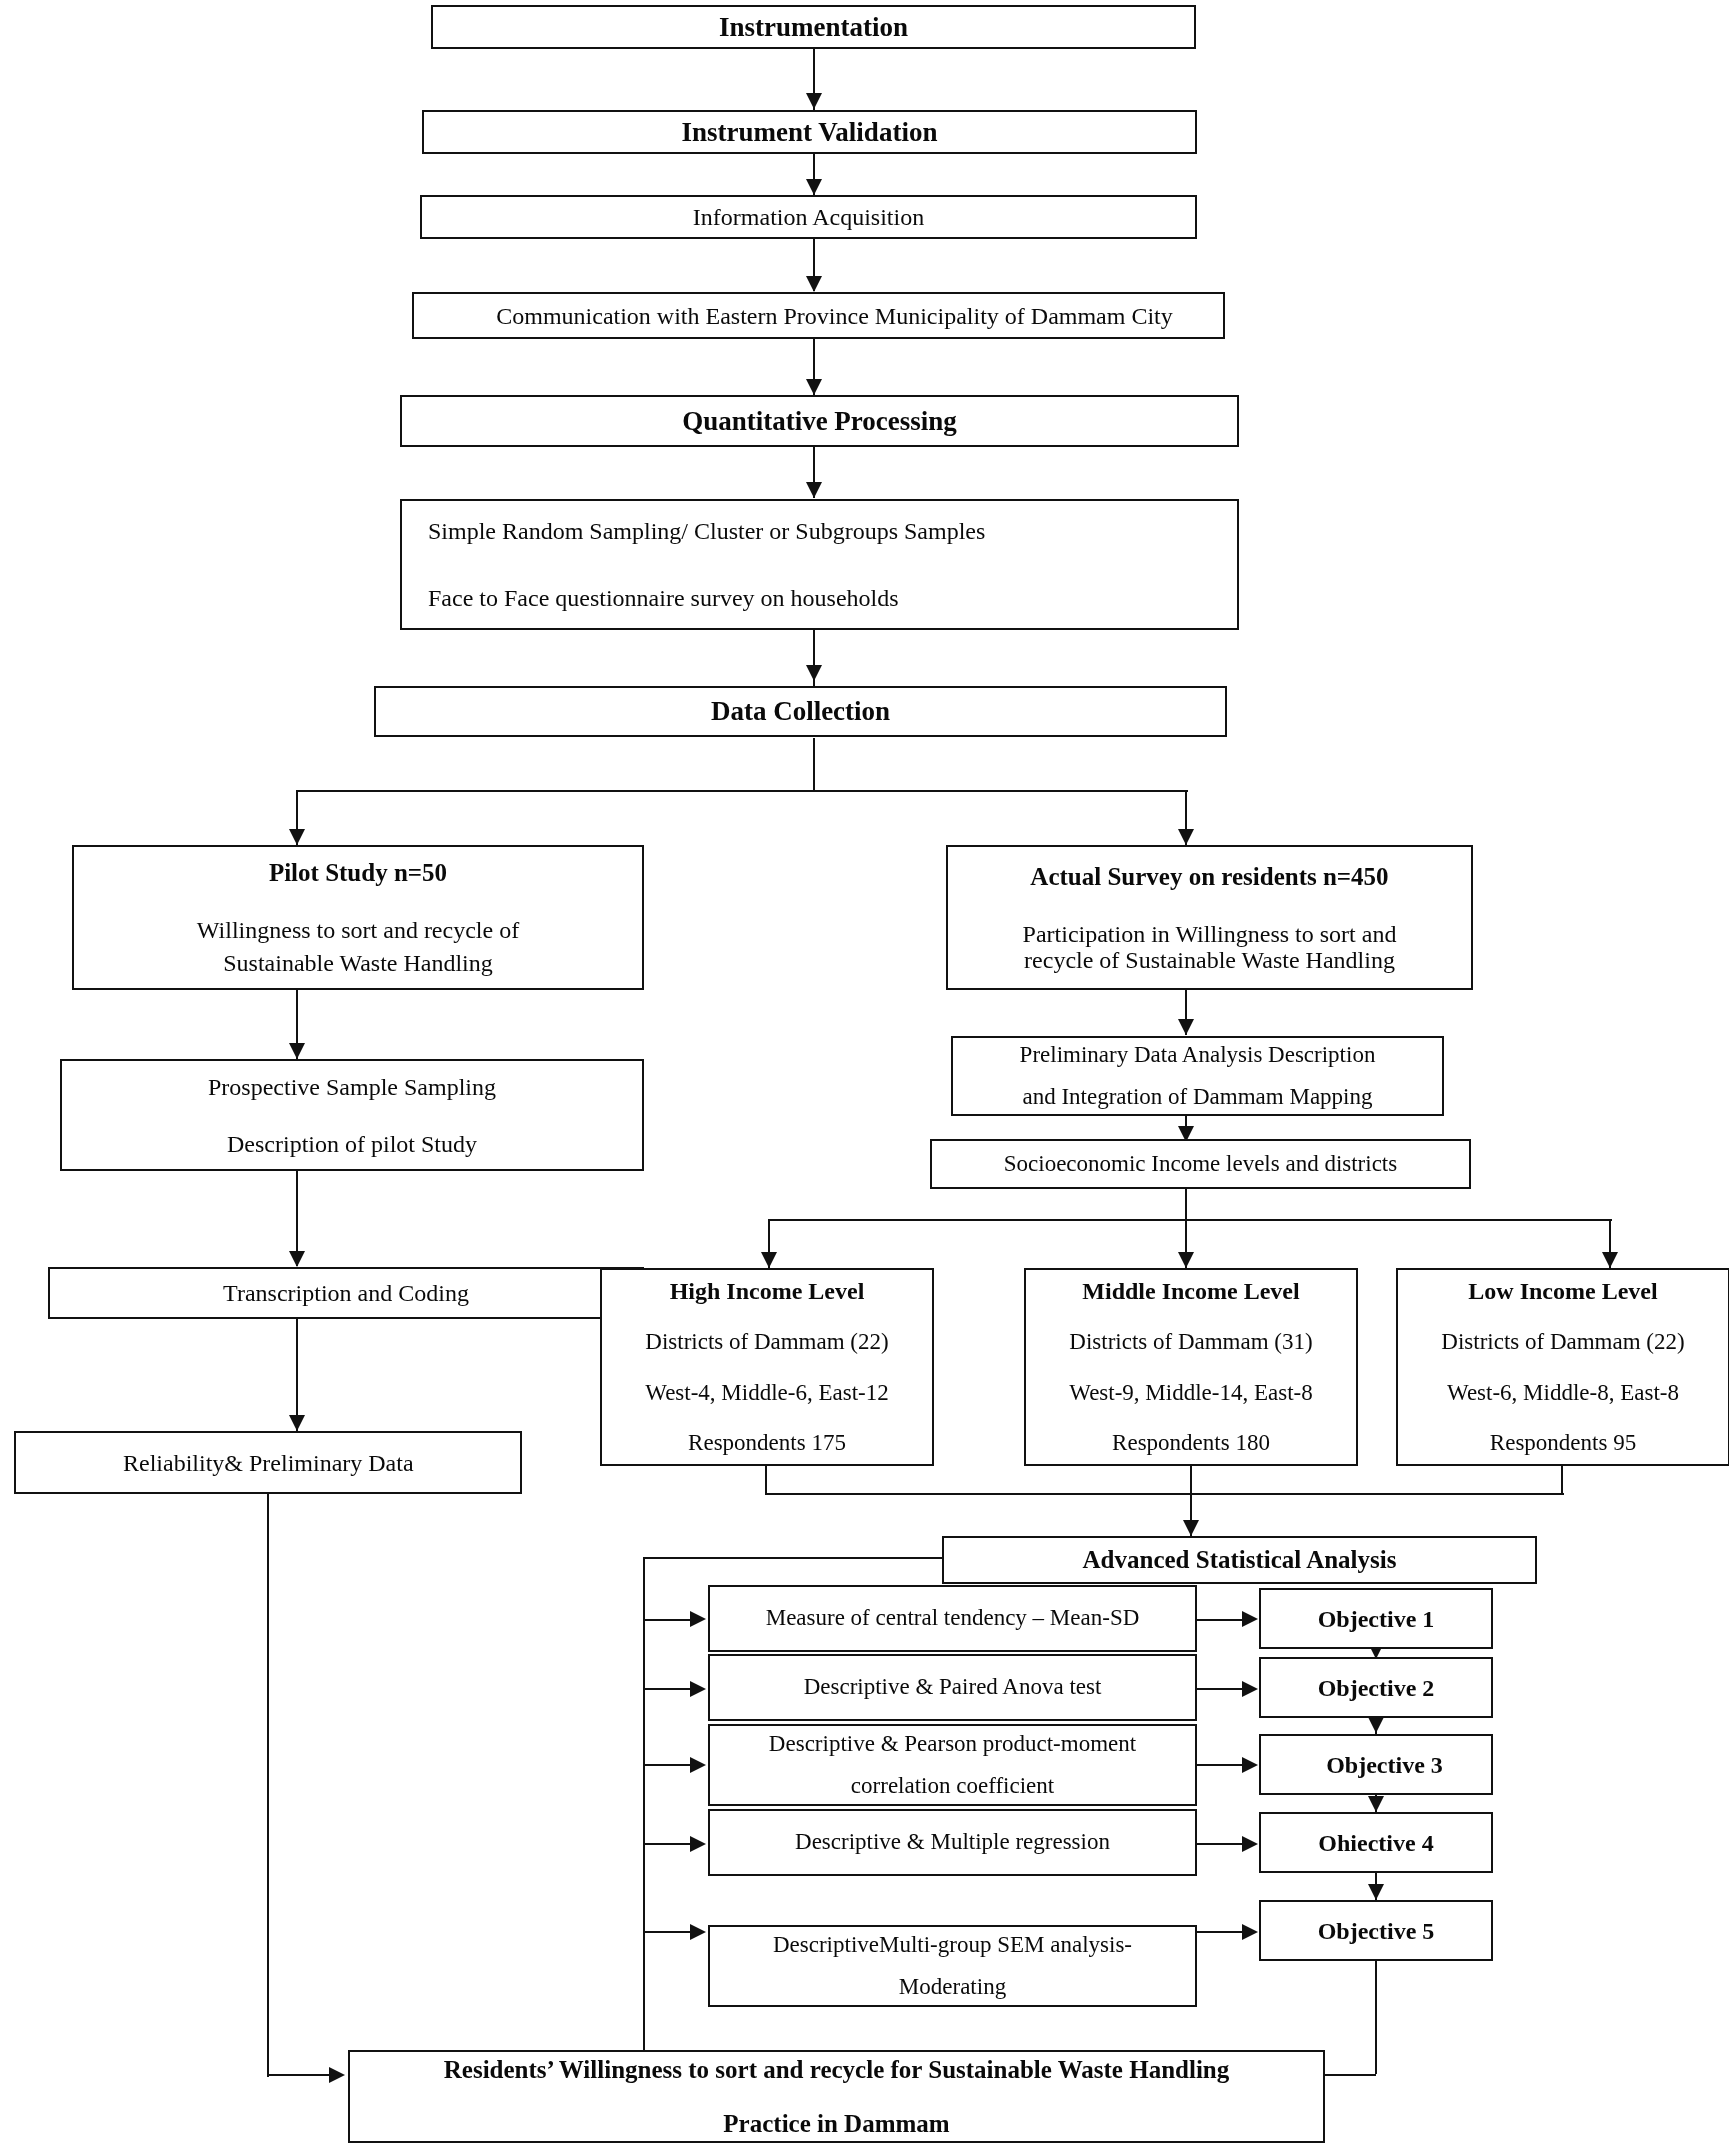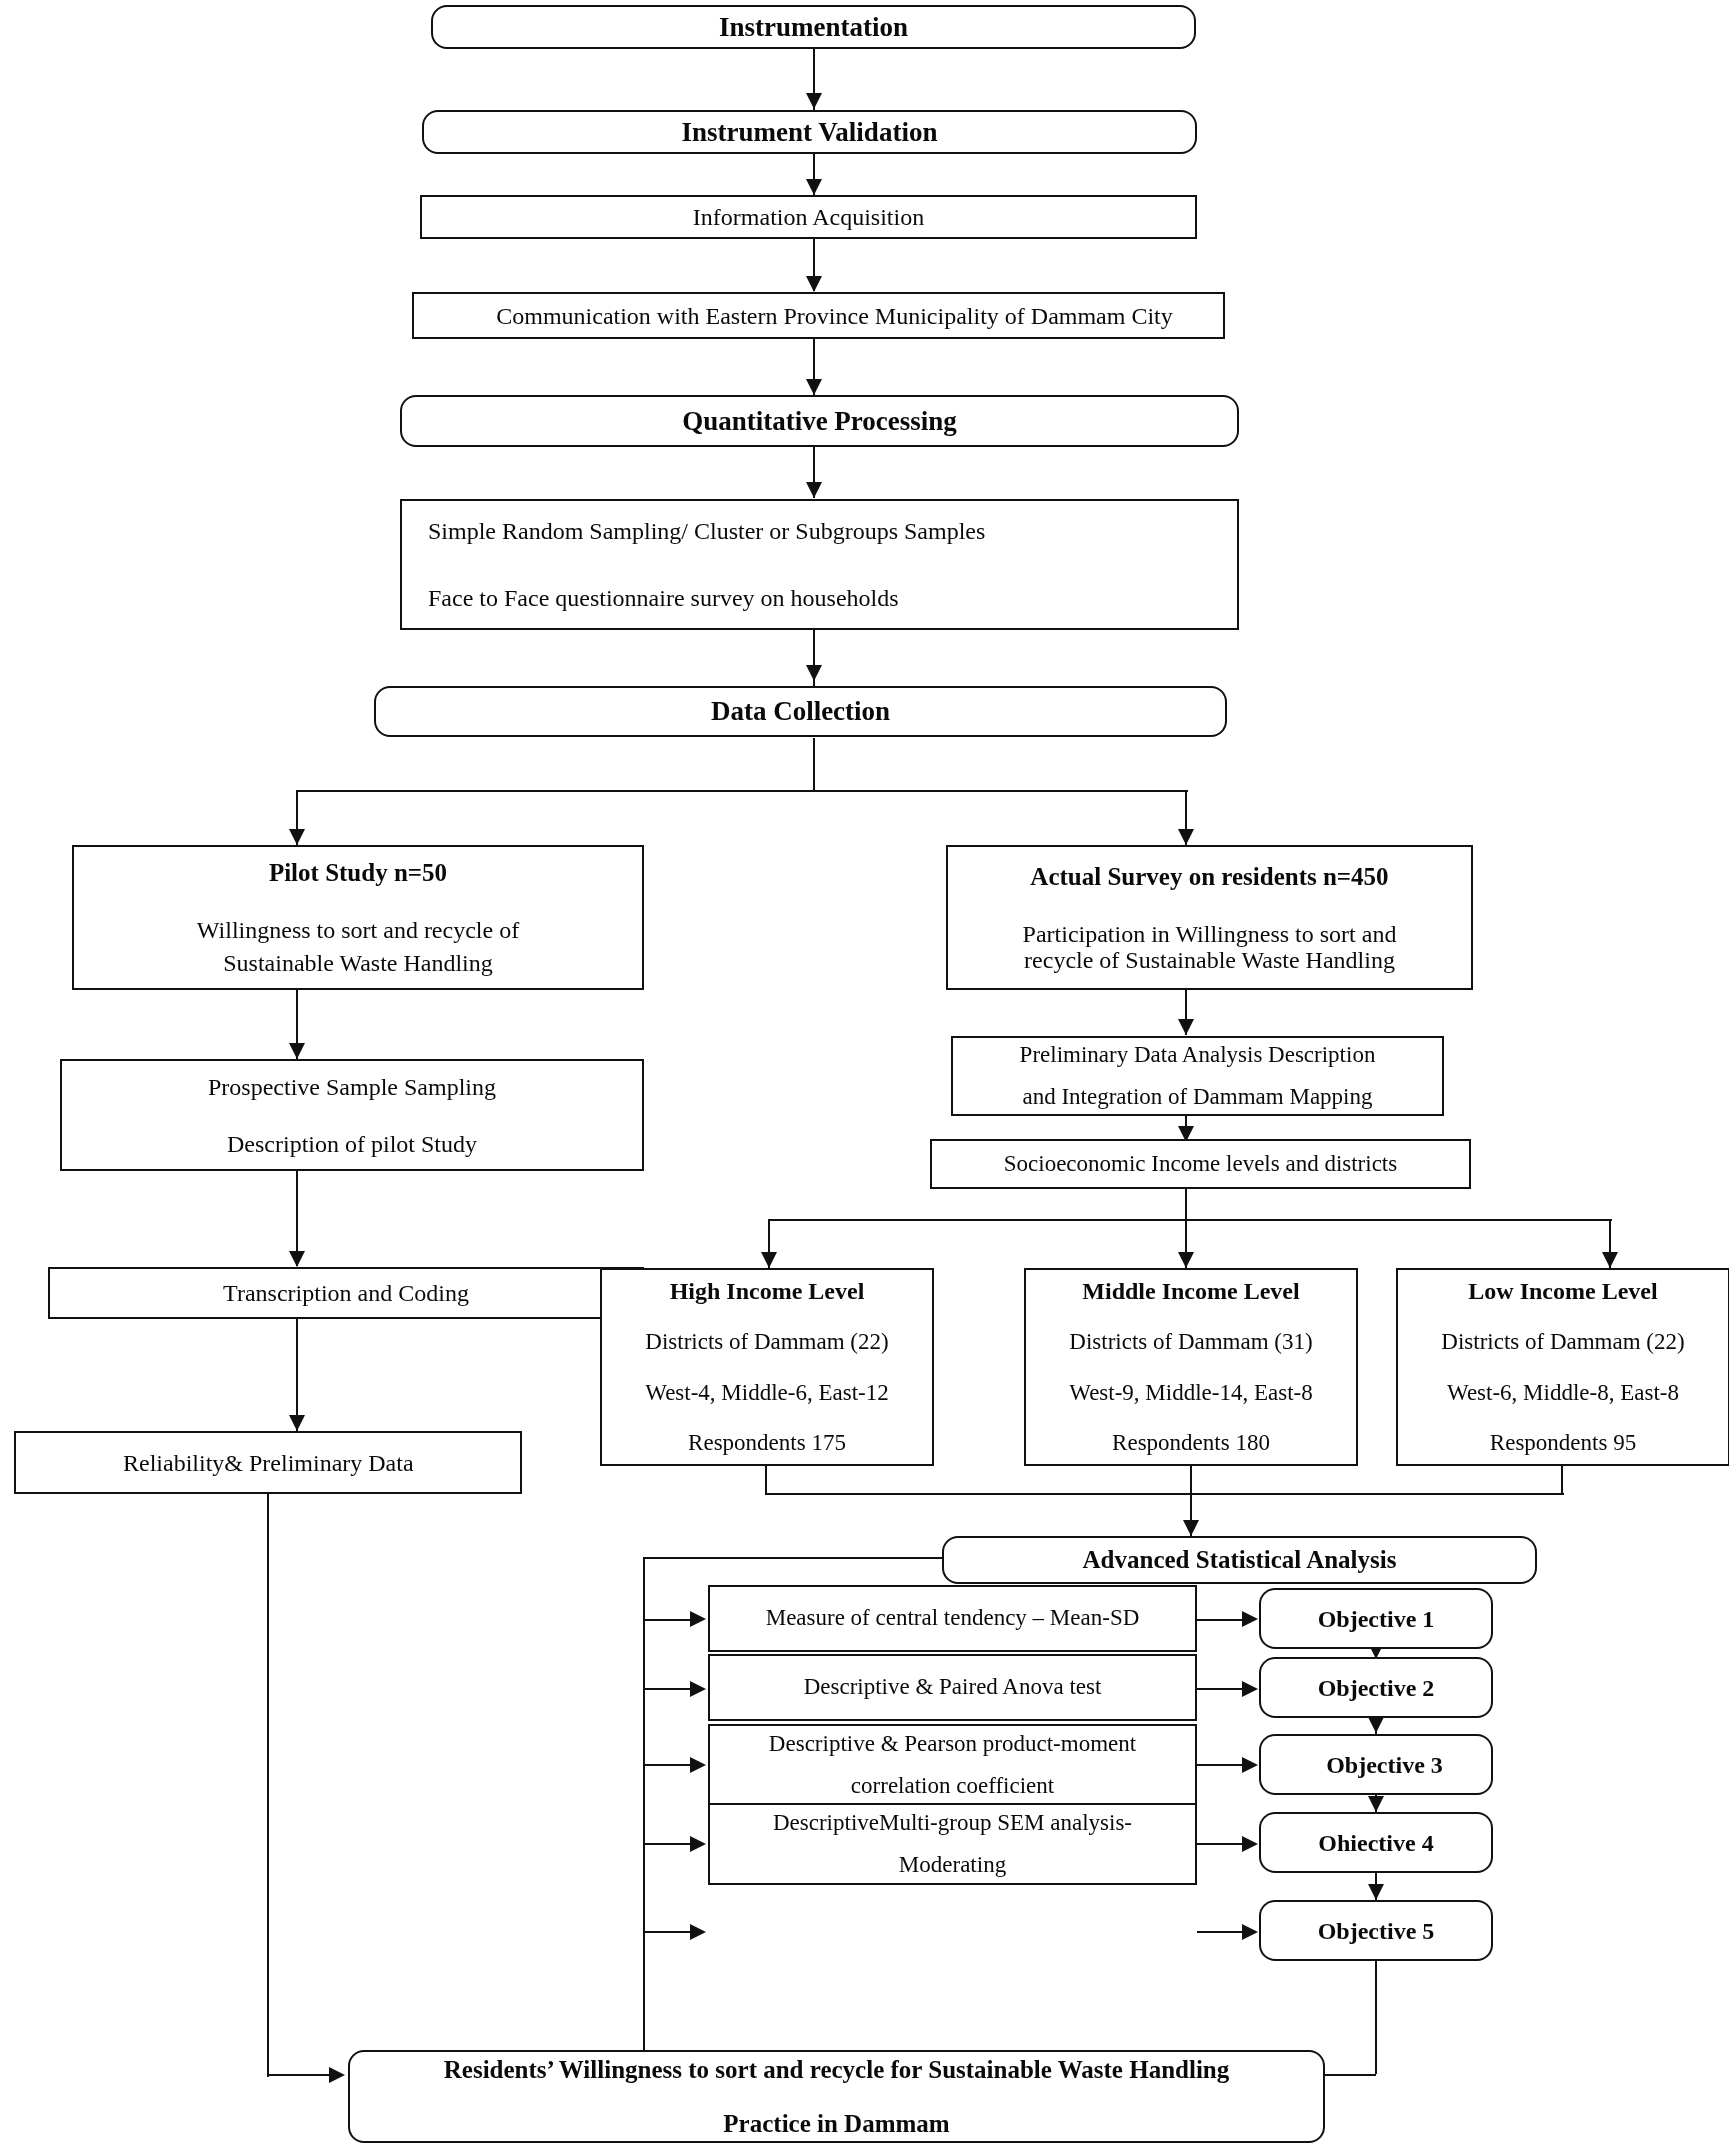--- a/index.html
+++ b/index.html
@@ -22,21 +22,21 @@
     background:#fff;
     display:flex;
     flex-direction:column;
     align-items:center;
     justify-content:center;
     text-align:center;
     line-height:1.5;
     z-index:5;
   }
   .box .ln{ display:block; width:100%; }
-  .b  { font-weight:bold;border-radius:16px; }
+  .b  { font-weight:bold; }
   .t48{ font-size:23px; }
   .t50{ font-size:24px; }
   .t52{ font-size:25px; }
   .t56{ font-size:27px; }
   .gap-lg .ln + .ln{ margin-top:21px; }
   .gap-md .ln + .ln{ margin-top:16px; }
   .gap-sm .ln + .ln{ margin-top:7px; }
   .gap-xl .ln + .ln{ margin-top:30.5px; }
 
   
@@ -255,21 +255,21 @@
   <div class="hline" style="left:1197px;top:1843px;width:50px;"></div>
   <div class="arrow-r" style="left:1242px;top:1836px;"></div>
   <div class="box t50 b" style="left:1259px;top:1812px;width:234px;height:61px;">
     <span class="ln">Ohiective 4</span>
   </div>
   <div class="vline" style="left:1375px;top:1795px;height:33px;"></div>
   <div class="arrow-d" style="left:1368px;top:1796px;"></div>
 
   <div class="hline" style="left:643px;top:1931px;width:52px;"></div>
   <div class="arrow-r" style="left:690px;top:1924px;"></div>
-  <div class="box t48 gap-sm" style="left:708px;top:1803px;width:489px;height:82px;">
+  <div class="box t48 gap-sm" style="left:708px;top:1925px;width:489px;height:82px;">
     <span class="ln">DescriptiveMulti-group SEM analysis-</span>
     <span class="ln">Moderating</span>
   </div>
   <div class="hline" style="left:1197px;top:1931px;width:50px;"></div>
   <div class="arrow-r" style="left:1242px;top:1924px;"></div>
   <div class="box t50 b" style="left:1259px;top:1900px;width:234px;height:61px;">
     <span class="ln">Objective 5</span>
   </div>
   <div class="vline" style="left:1375px;top:1873px;height:43px;"></div>
   <div class="arrow-d" style="left:1368px;top:1884px;"></div>

